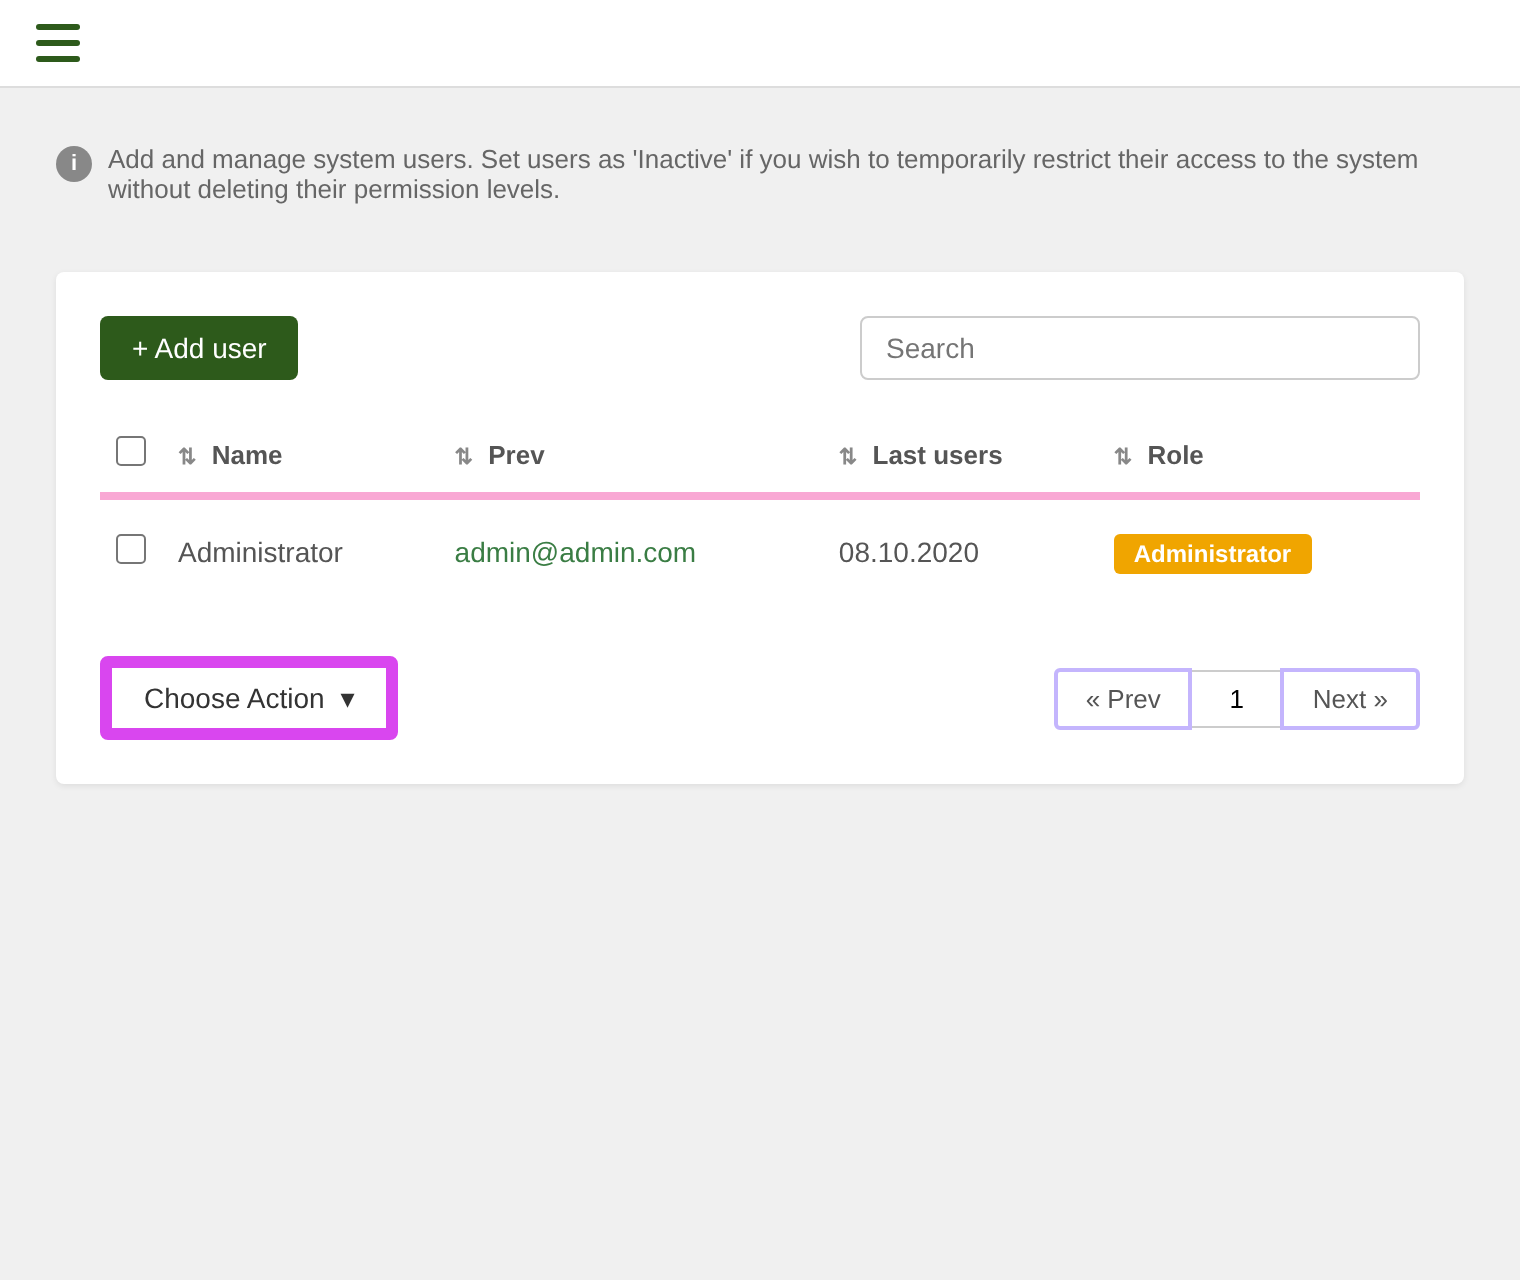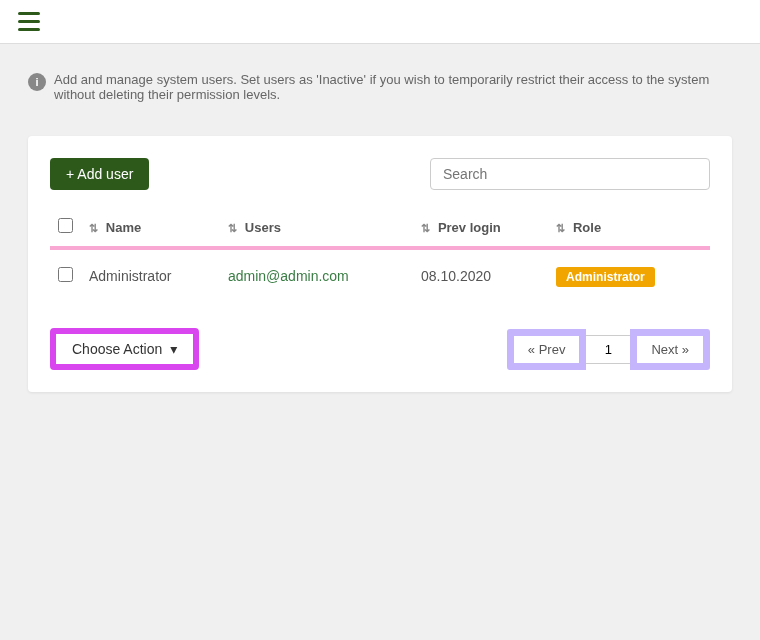--- a/index.html
+++ b/index.html
@@ -151,21 +151,21 @@
       display: flex;
       align-items: center;
       gap: 8px;
     }
     .pagination {
       display: flex;
       align-items: center;
       gap: 0;
     }
     .page-btn {
-      border: 7px solid #c4b5fd;
+      border: 2px solid #c4b5fd;
       background: #fff;
       color: #555;
       padding: 6px 14px;
       font-size: 13px;
       cursor: pointer;
     }
     .page-btn.prev {
       border-radius: 3px 0 0 3px;
     }
     .page-btn.next {
@@ -216,25 +216,25 @@
         <tr>
           <th class="checkbox-col">
             <input type="checkbox" style="">
           </th>
           <th>
             <span class="sort-icon">⇅</span>
             <span>Name</span>
           </th>
           <th>
             <span class="sort-icon">⇅</span>
-            <span>Users</span>
-          </th>
-          <th>
-            <span class="sort-icon">⇅</span>
-            <span>Prev login</span>
+            <span>Prev</span>
+          </th>
+          <th>
+            <span class="sort-icon">⇅</span>
+            <span>Last users</span>
           </th>
           <th>
             <span class="sort-icon">⇅</span>
             <span>Role</span>
           </th>
         </tr>
       </thead>
       <tbody id="table-body">
 
       <tr>

